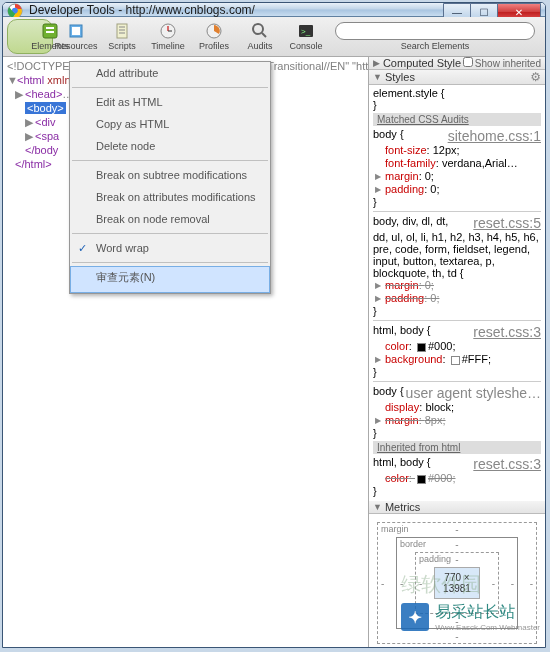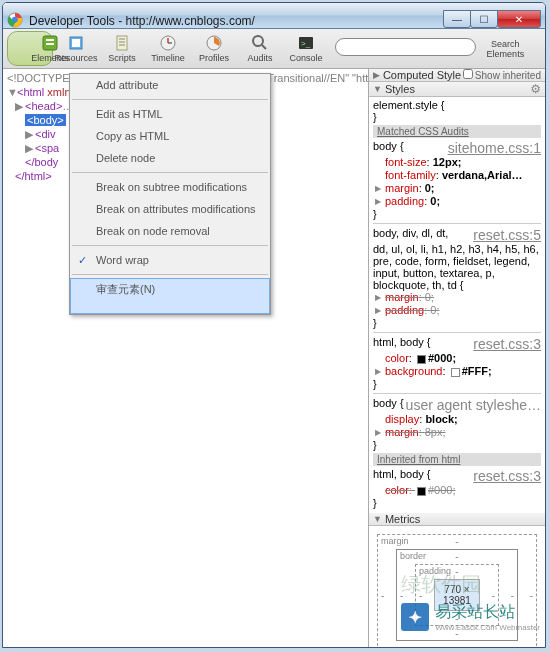--- a/index.html
+++ b/index.html
@@ -1,74 +1,74 @@
 <!DOCTYPE html>
 <html><head>
 <meta charset="utf-8">
 <style>
 * { margin: 0; padding: 0; box-sizing: border-box; font-family: "Segoe UI", Tahoma, sans-serif; }
 body { width: 550px; height: 652px; background: #c8d8e8; overflow: hidden; position: relative; }
 
 .window { width: 544px; height: 646px; margin: 2px; border: 1px solid #3a5575; border-radius: 5px 5px 0 0; overflow: hidden; display: flex; flex-direction: column; background: #fff; }
 
-.titlebar { height: 26px; background: linear-gradient(#e8f0f8, #c0d4e8 48%, #a8c4e0 52%, #c8ddf0); display: flex; align-items: flex-end; padding: 0 4px; border-bottom: 1px solid #6080a0; }
+.titlebar { height: 14px; background: linear-gradient(#e8f0f8, #c0d4e8 48%, #a8c4e0 52%, #c8ddf0); display: flex; align-items: flex-start; padding: 0 4px; border-bottom: 1px solid #6080a0; }
 .titlebar .chrome-icon { width: 16px; height: 16px; margin-right: 6px; }
 .titlebar .title { font-size: 12px; color: #1a1a1a; flex: 1; }
 .winbtns { display: flex; gap: 0; }
 .winbtn { width: 28px; height: 18px; border: 1px solid #5a7090; border-radius: 0 0 3px 3px; margin-left: -1px; display: flex; align-items: center; justify-content: center; font-size: 10px; }
 .winbtn.min, .winbtn.max { background: linear-gradient(#e8f0f8,#b8d0e8); color: #2a3a50; }
 .winbtn.close { background: linear-gradient(#f08080,#d04040 48%,#c02020 52%,#e05050); color: #fff; width: 44px; }
 
 .toolbar { height: 40px; background: linear-gradient(#f0f0f0,#dcdcdc); border-bottom: 1px solid #aaa; display: flex; align-items: center; padding: 2px 4px; gap: 0; }
 .toolseg { display: flex; flex-direction: column; align-items: center; width: 46px; cursor: pointer; padding: 2px 0; }
 .toolseg.active { background: linear-gradient(#d8e8c0,#c0d890); border: 1px solid #90b060; border-radius: 10px; padding-left: 40px; }
 .toolseg .ticon { width: 18px; height: 18px; display: flex; align-items: center; justify-content: center; }
 .toolseg .tlabel { font-size: 9px; color: #444; margin-top: 1px; }
-.searchwrap { flex: 1; display: flex; flex-direction: row; align-items: stretch; padding: 2px 6px; }
+.searchwrap { flex: 1; display: flex; flex-direction: column; align-items: stretch; padding: 2px 6px; }
 .searchbox { height: 18px; border: 1px solid #888; border-radius: 10px; background: #fff; padding: 0 8px; font-size: 11px; display: flex; align-items: center; }
 .searchbox input { border: none; outline: none; width: 100%; font-size: 11px; }
 .searchlbl { font-size: 9px; color: #444; text-align: center; margin-top: 1px; }
 
 .content { flex: 1; display: flex; overflow: hidden; position: relative; }
 .elements-panel { flex: 1; background: #fff; overflow: hidden; font-family: Menlo, Consolas, monospace; font-size: 11px; color: #555; padding: 2px; position: relative; }
 .el-line { white-space: nowrap; padding: 0 2px; line-height: 14px; }
 .el-line.indent1 { padding-left: 10px; }
 .el-line.indent2 { padding-left: 20px; }
 .el-line .tw { color: #888; cursor: pointer; display: inline-block; width: 10px; }
 .el-line .sel { background: #3875d7; color: #fff; padding: 0 2px; }
 .tag { color: #8a2da5; }
 .attn { color: #a52a2a; }
 .attv { color: #1a1aa6; }
 .tcom { color: #808080; }
 .doctype { color: #808080; }
 
 .ctxmenu { position: absolute; left: 66px; top: 4px; width: 202px; background: #f0f0f0; border: 1px solid #979797; box-shadow: 2px 2px 4px rgba(0,0,0,.3); font-family: "Segoe UI", Tahoma, sans-serif; font-size: 11px; z-index: 100; }
 .ctxmenu .mi { padding: 4px 8px 4px 26px; cursor: default; line-height: 14px; }
-.ctxmenu .mi:hover, .ctxmenu .mi.hl { background: #d0e4ff; border: 1px solid #78aee5; padding: 3px 7px 17px 25px; }
+.ctxmenu .mi:hover, .ctxmenu .mi.hl { background: #d0e4ff; border: 1px solid #78aee5; padding: 3px 7px 8px 25px; }
 .ctxmenu .sep { height: 1px; background: #c0c0c0; margin: 3px 2px; }
 .ctxmenu .check { position: absolute; left: 8px; color: #1a5fb4; }
 .ctxmenu .mi { position: relative; }
 
 .sidebar { width: 177px; border-left: 1px solid #aaa; background: #fff; overflow-y: auto; font-family: Menlo, Consolas, monospace; font-size: 11px; display: flex; flex-direction: column; }
 .sbrow { display: flex; align-items: center; background: linear-gradient(#f4f4f4,#e4e4e4); border-bottom: 1px solid #bbb; height: 17px; padding: 0 4px; font-family: "Lucida Grande", sans-serif; font-size: 11px; color: #333; }
 .sbrow .arr { color: #777; margin-right: 3px; font-size: 9px; }
 .sbrow .lbl { flex: 1; }
 .sbrow .gear { color: #888; font-size: 12px; }
 .sbrow .chk { font-size: 10px; color: #666; margin-left: auto; }
 .sbrow input[type=checkbox] { width: 10px; height: 10px; margin-right: 2px; }
 
 .rules { padding: 2px 4px; }
 .rule { margin-bottom: 2px; }
 .rule .hdrline { display: flex; }
 .rule .sel2 { color: #000; }
 .rule .sheet { color: #888; text-decoration: underline; font-size: 14px; margin-left: auto; }
 .rule .prop { padding-left: 12px; position: relative; line-height: 13px; }
 .rule .prop .pa { position: absolute; left: 2px; color: #888; font-size: 8px; }
 .pn { color: #c80000; }
-.pv { color: #000; font-weight: bold; }
+.pv { color: #000; }
 .strike { text-decoration: line-through; color: #888; }
 .swatch { display: inline-block; width: 9px; height: 9px; border: 1px solid #888; vertical-align: middle; margin: 0 2px; }
 .subhdr { background: #ddd; color: #666; font-size: 10px; padding: 1px 4px; text-decoration: underline; margin: 2px 0; }
 .hrsep { height: 1px; background: #ccc; margin: 3px 0; }
 
 .metrics { padding: 8px; display: flex; align-items: center; justify-content: center; }
 .mbox { border: 1px dashed #999; padding: 14px 18px; position: relative; font-size: 9px; color: #666; text-align: center; }
 .mbox .ml { position: absolute; top: 1px; left: 3px; font-size: 9px; color: #888; }
 .mbox.margin { border-style: dashed; }
 .mbox.border { border-style: solid; border-color: #888; }

